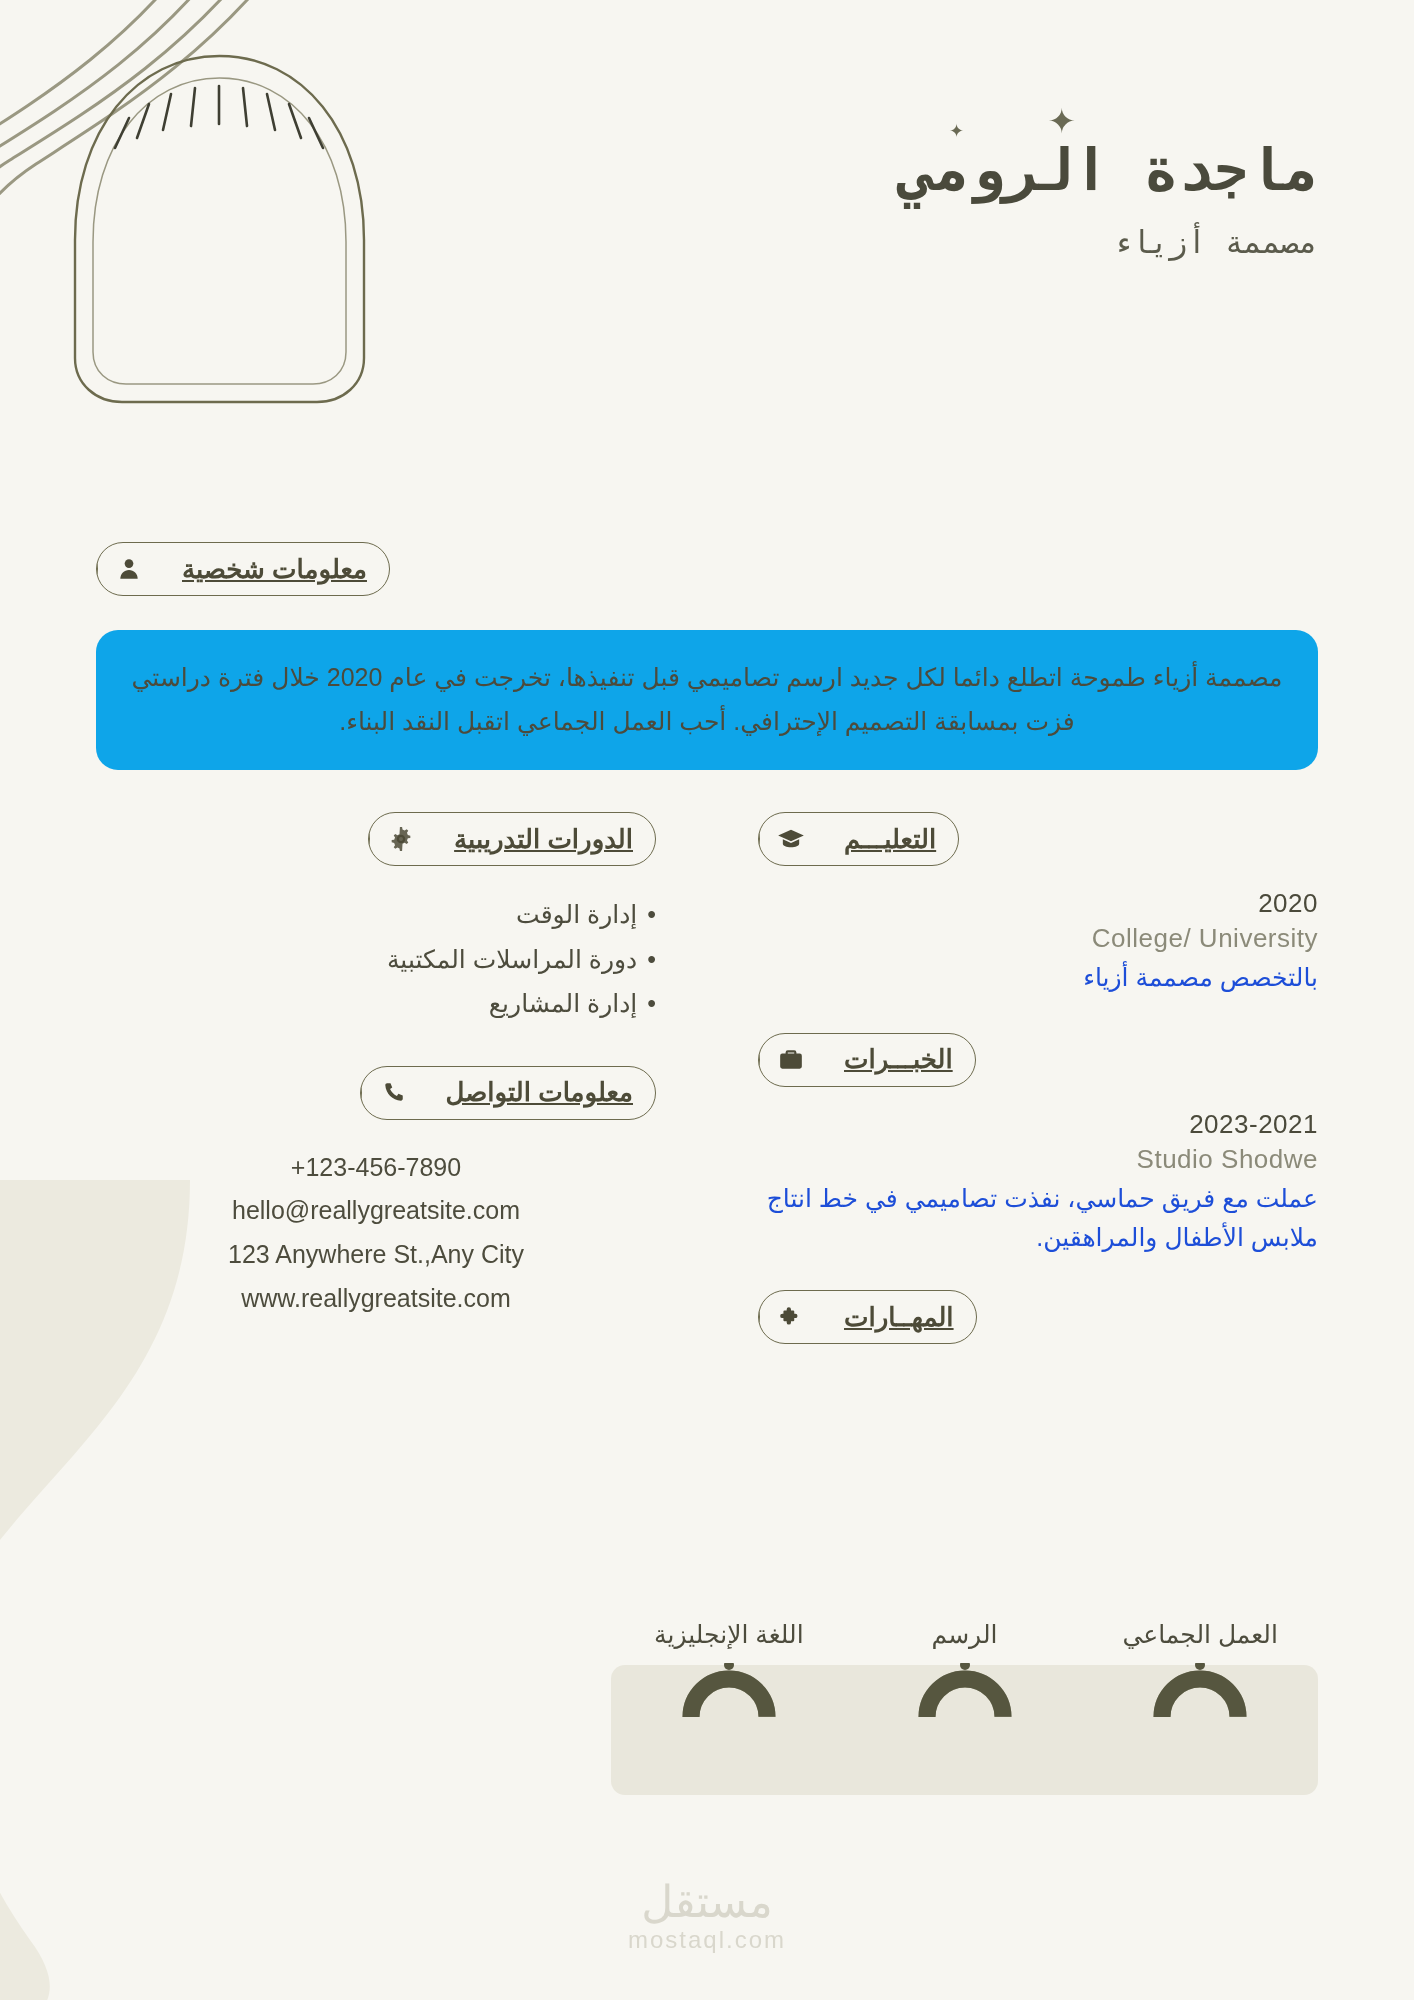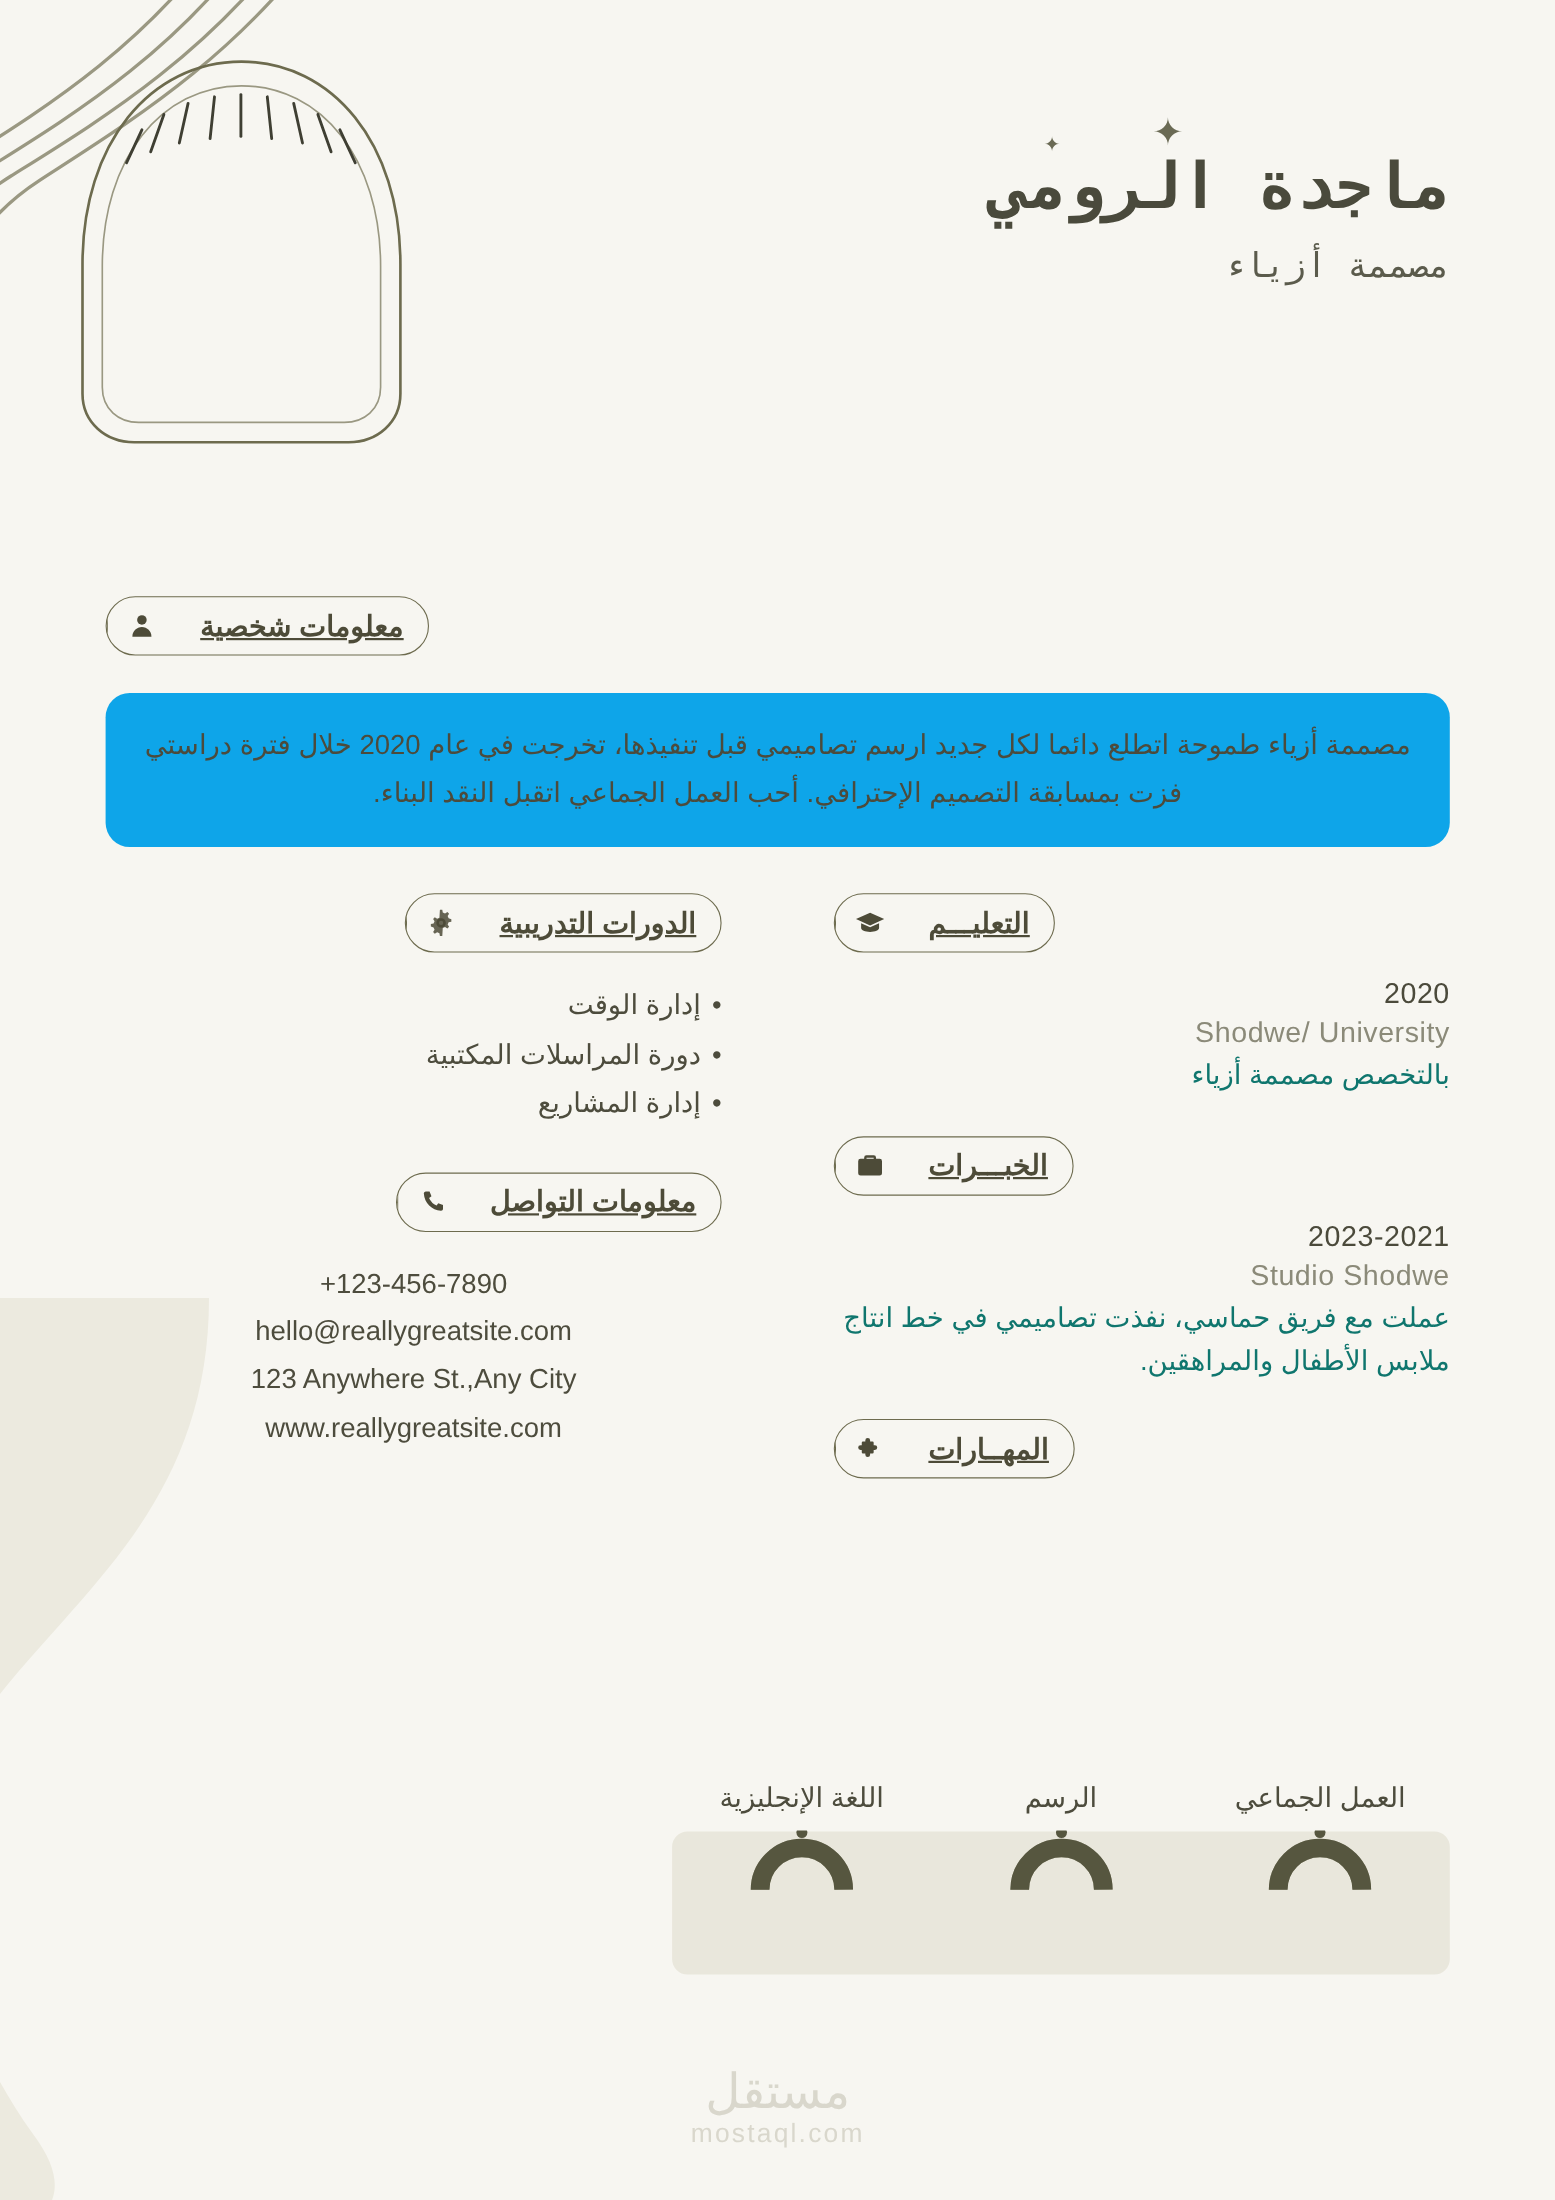--- a/index.html
+++ b/index.html
@@ -156,21 +156,21 @@
     text-align: right;
   }
   .entry .org {
     font-size: 26px;
     color: #8b8a79;
     margin: 0 0 4px 0;
     letter-spacing: 0.5px;
   }
   .entry .desc {
     font-size: 25px;
-    color: #0f766e;
+    color: #1d4ed8;
     line-height: 1.55;
     margin: 0;
   }
 
   .course-list {
     list-style: none;
     margin: 26px 0 0 0;
     padding: 0;
     text-align: right;
   }
@@ -318,21 +318,21 @@
           <svg width="28" height="28" viewBox="0 0 24 24" fill="#4d4b38">
             <path d="M12 4L1 9l11 5 11-5-11-5zm-7 8.2V16c0 1.7 3.1 3 7 3s7-1.3 7-3v-3.8l-7 3.2-7-3.2z"></path>
           </svg>
         </span>
         <span class="label">التعليـــم</span>
       </div>
     </div>
 
     <div class="entry">
       <p class="years">2020</p>
-      <p class="org">Shodwe/ University</p>
+      <p class="org">College/ University</p>
       <p class="desc">بالتخصص مصممة أزياء</p>
     </div>
 
     <div class="pill-row-left" style="margin-top:36px;">
       <div class="pill">
         <span class="icon-box">
           <svg width="26" height="26" viewBox="0 0 24 24" fill="#4d4b38">
             <path d="M9 3h6a2 2 0 0 1 2 2v1h3a2 2 0 0 1 2 2v10a2 2 0 0 1-2 2H4a2 2 0 0 1-2-2V8a2 2 0 0 1 2-2h3V5a2 2 0 0 1 2-2zm0 3h6V5H9v1z"></path>
           </svg>
         </span>

